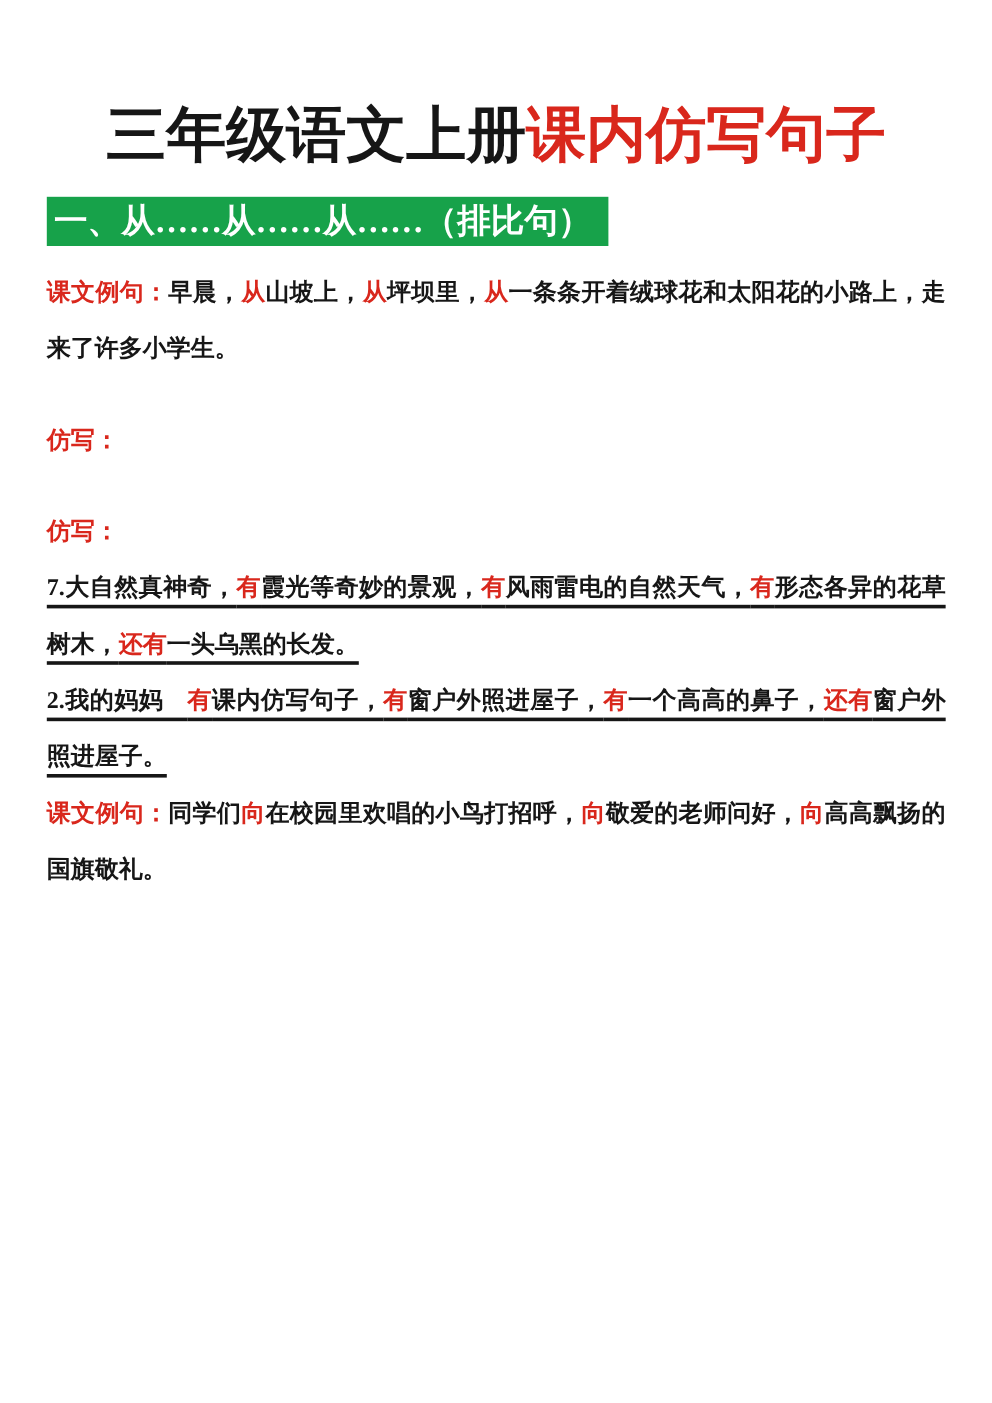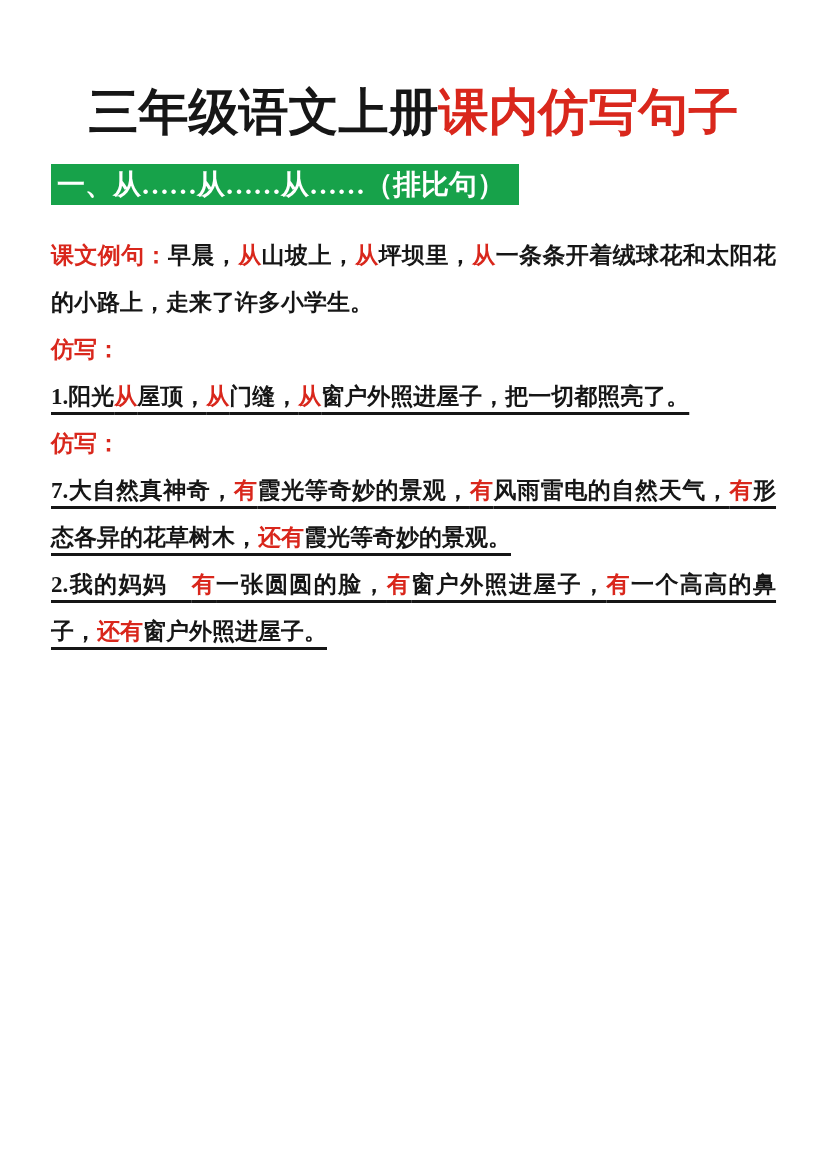--- a/index.html
+++ b/index.html
@@ -9,51 +9,51 @@
   }
   html,body{margin:0;padding:0;background:#ffffff;}
   .page{
     position:relative;
     width:827px;height:1169px;
     background:#ffffff;
     overflow:hidden;
     font-family:"Liberation Serif","DejaVu Serif",serif;
     color:var(--ink);
   }
-  .content{padding:0 51px;}
+  .content{padding:0 39px;}
   .doc-title{
     margin-top:82px;
     margin-bottom:22px;
     text-align:center;
     font-size:50px;
     font-weight:900;
     line-height:1.2;
     white-space:nowrap;
   }
   .doc-title .red{color:var(--red);}
   .banner{
     display:table;              
     background:var(--green);
     color:#ffffff;
     font-size:28px;
     font-weight:700;
     line-height:41px;
     padding:0 14px 0 6px;
-    margin:10px 0 27px;
+    margin:10px 0 16px;
     white-space:nowrap;
   }
   p.line{
     margin:0;
-    font-size:23px;
+    font-size:20px;
     line-height:47px;
     font-weight:700;
     text-align:justify;
   }
   p.line .red{color:var(--red);}
-  p.label-line{color:var(--red);}
+  p.label-line{color:var(--red);margin-top:29px;}
   .u{
     text-decoration:underline;
     text-decoration-thickness:3px;
     text-underline-offset:8px;
     text-decoration-color:var(--ink);
     text-decoration-skip-ink:none;
   }
 </style>
 </head>
 <body>
@@ -62,26 +62,26 @@
   <div class="content">
 
     <div class="doc-title">
       <span>三年级语文上册</span><span class="red">课内仿写句子</span>
     </div>
 
     <div class="section">
       <div class="banner">一、从……从……从……（排比句）</div>
       <p class="line"><span class="red">课文例句：</span><span>早晨，</span><span class="red">从</span><span>山坡上，</span><span class="red">从</span><span>坪坝里，</span><span class="red">从</span><span>一条条开着绒球花和太阳花的小路上，走来了许多小学生。</span></p>
       <p class="line label-line">仿写：</p>
-      <p class="line"><span class="u"><span>1.阳光</span><span class="red">从</span><span>屋顶，</span><span class="red">从</span><span>门缝，</span><span class="red">从</span><span>窗户外照进屋子，把一切都照亮了。</span></span></p>
     </div>
 
     <div class="section">
       <p class="line label-line">仿写：</p>
-      <p class="line"><span class="u"><span>7.大自然真神奇，</span><span class="red">有</span><span>霞光等奇妙的景观，</span><span class="red">有</span><span>风雨雷电的自然天气，</span><span class="red">有</span><span>形态各异的花草树木，</span><span class="red">还有</span><span>霞光等奇妙的景观。</span></span></p>
-      <p class="line"><span class="u"><span>2.我的妈妈　</span><span class="red">有</span><span>一张圆圆的脸，</span><span class="red">有</span><span>窗户外照进屋子，</span><span class="red">有</span><span>一个高高的鼻子，</span><span class="red">还有</span><span>窗户外照进屋子。</span></span></p>
+      <p class="line"><span class="u"><span>7.大自然真神奇，</span><span class="red">有</span><span>霞光等奇妙的景观，</span><span class="red">有</span><span>风雨雷电的自然天气，</span><span class="red">有</span><span>形态各异的花草树木，</span><span class="red">还有</span><span>一头乌黑的长发。</span></span></p>
+      <p class="line"><span class="u"><span>2.我的妈妈　</span><span class="red">有</span><span>课内仿写句子，</span><span class="red">有</span><span>窗户外照进屋子，</span><span class="red">有</span><span>一个高高的鼻子，</span><span class="red">还有</span><span>窗户外照进屋子。</span></span></p>
     </div>
 
     <div class="section">
+      <p class="line"><span class="red">课文例句：</span><span>同学们</span><span class="red">向</span><span>在校园里欢唱的小鸟打招呼，</span><span class="red">向</span><span>敬爱的老师问好，</span><span class="red">向</span><span>高高飘扬的国旗敬礼。</span></p>
     </div>
 
   </div>
 </div>
 
 </body></html>

